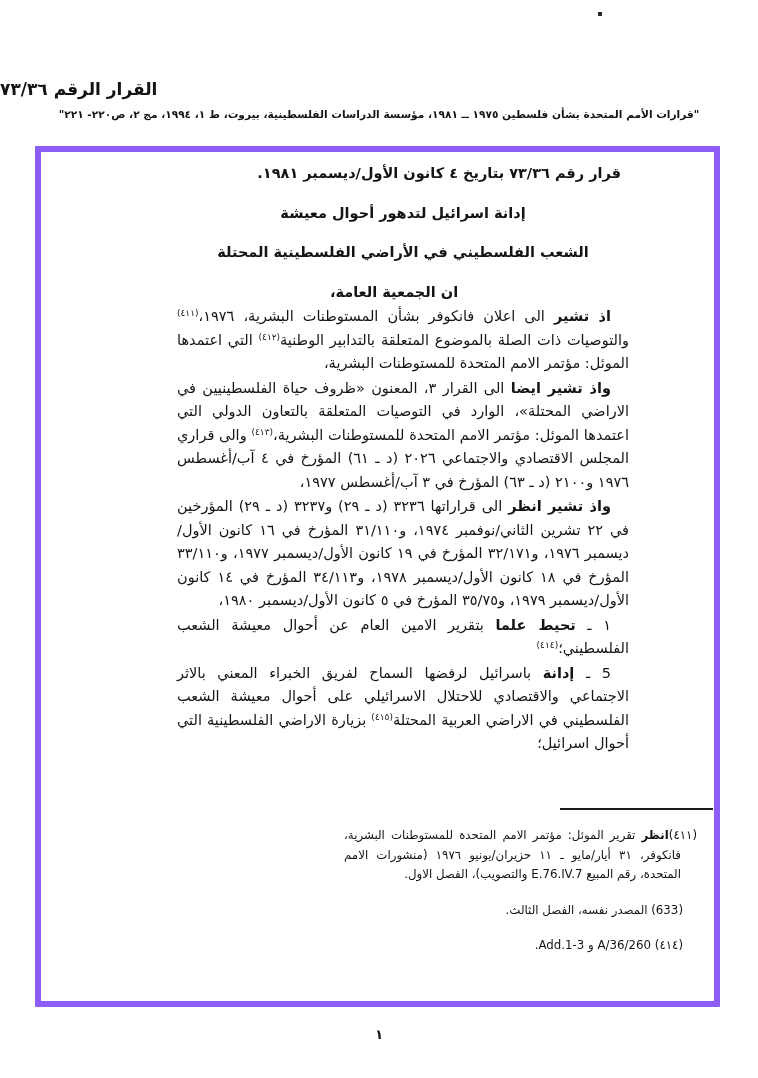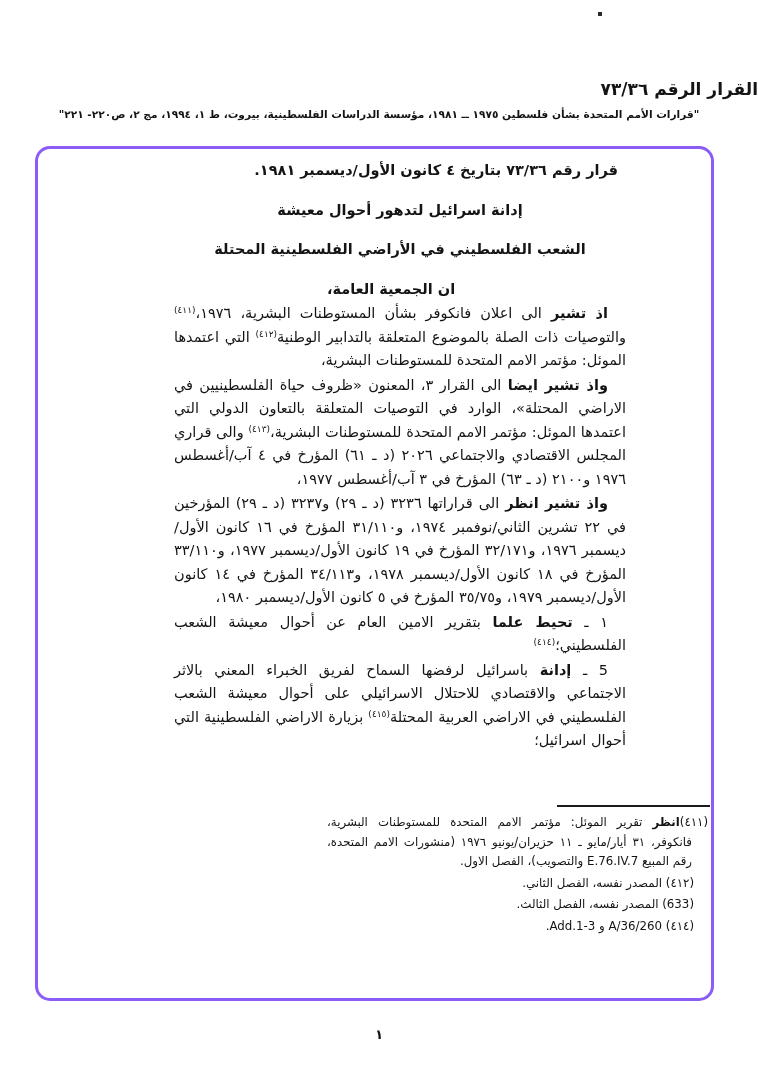--- a/index.html
+++ b/index.html
@@ -5,48 +5,48 @@
   html,body { margin:0; padding:0; background:#ffffff; }
   .page {
     position:relative; width:758px; height:1078px;
     background:#ffffff; overflow:hidden;
     font-family:"DejaVu Sans", sans-serif;
     direction:rtl; color:#141414;
   }
   .speck { position:absolute; left:598px; top:12px; width:4px; height:4px; background:#2a2a2a; }
   .hdr-title {
     position:absolute; top:79px; left:0; right:0;
-    text-align:right; font-size:17px; font-weight:bold; letter-spacing:0.5px;
+    text-align:left; font-size:17px; font-weight:bold; letter-spacing:0.5px;
   }
   .hdr-cite {
     position:absolute; top:108px; left:0; right:0;
     text-align:center; font-size:10.6px; font-weight:bold; white-space:nowrap;
   }
   .green-box {
     position:absolute; left:35px; top:146px;
     width:673px; height:849px;
-    border:3px solid #8b5cf6; border-radius:15px;
+    border:6px solid #8b5cf6; border-radius:1px;
     background:#ffffff;
   }
   .doc-body {
     position:absolute; top:10px; right:85px; width:452px;
     font-size:14.5px; line-height:23.5px; text-align:justify;
   }
   .res-heading { margin:0 0 9px 0; font-weight:bold; text-align:right; text-indent:8px; }
   .res-sub { margin:16px; font-weight:bold; text-align:center; }
   .intro { margin:9px 0 0 0; font-weight:bold; text-align:center; text-indent:18px; }
   .para { margin:1px 0 0 0; text-indent:18px; }
   .bold { font-weight:bold; }
   sup.fnref { font-size:9px; line-height:0; vertical-align:5px; }
   .footnotes {
     position:absolute; top:656px; right:1px; width:385px;
     font-size:11.8px; line-height:19.5px; text-align:justify;
   }
   .fn-divider { width:153px; height:2px; background:#1b1b1b; margin:0 0 6px 0; }
-  .fn { margin:2px; }
+  .fn { margin:16px; }
   .fn-hang { padding-right:16px; text-indent:-16px; }
   .fn-ind { text-indent:14px; }
   .page-num {
     position:absolute; top:1026px; left:0; right:0;
     text-align:center; font-size:13.5px; font-weight:bold;
   }
 </style>
 </head>
 <body>
 
@@ -77,21 +77,20 @@
 
       <p class="para"><span>5 ـ </span><span class="bold">إدانة</span><span> باسرائيل لرفضها السماح لفريق الخبراء المعني بالاثر الاجتماعي والاقتصادي للاحتلال الاسرائيلي على أحوال معيشة الشعب الفلسطيني في الاراضي العربية المحتلة</span><sup class="fnref">(٤١٥)</sup><span> بزيارة الاراضي الفلسطينية التي أحوال اسرائيل؛</span></p>
 
     </div>
 
     <div class="footnotes">
       <div class="fn-divider"></div>
 
       <div class="fn fn-hang"><span>(٤١١)</span><span class="bold">انظر</span><span> تقرير الموئل: مؤتمر الامم المتحدة للمستوطنات البشرية، فانكوفر، ٣١ أيار/مايو ـ ١١ حزيران/يونيو ١٩٧٦ (منشورات الامم المتحدة، رقم المبيع E.76.IV.7 والتصويب)، الفصل الاول.</span></div>
 
-      <div class="fn fn-ind">(٤١٢) المصدر نفسه، الفصل الثاني.</div>
       <div class="fn fn-ind">(633) المصدر نفسه، الفصل الثالث.</div>
       <div class="fn fn-ind">(٤١٤) A/36/260 و Add.1-3.</div>
     </div>
 
   </div>
 
   <div class="page-num">١</div>
 
 </div>
 

